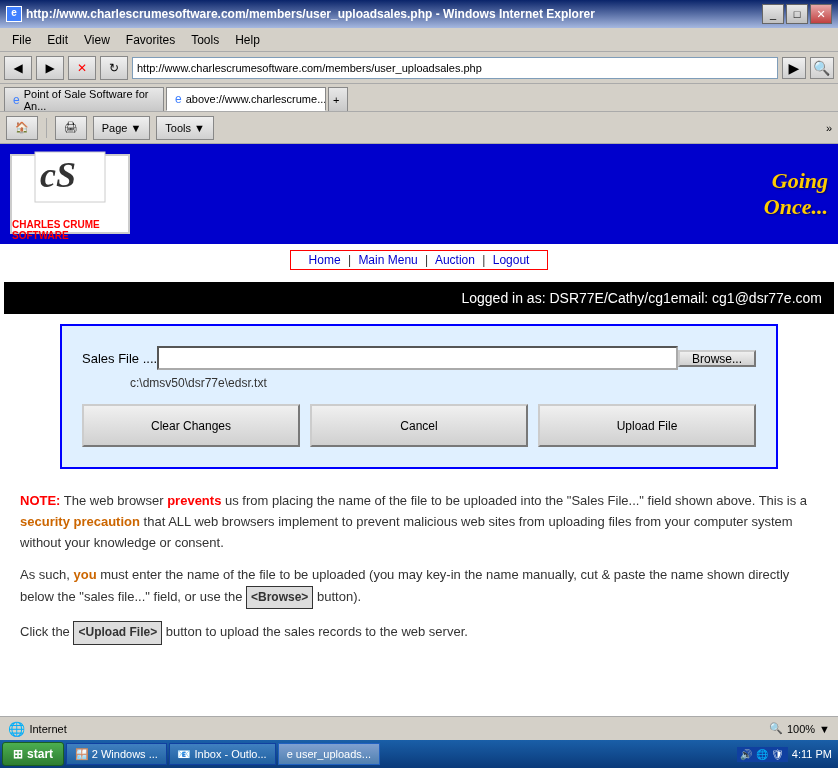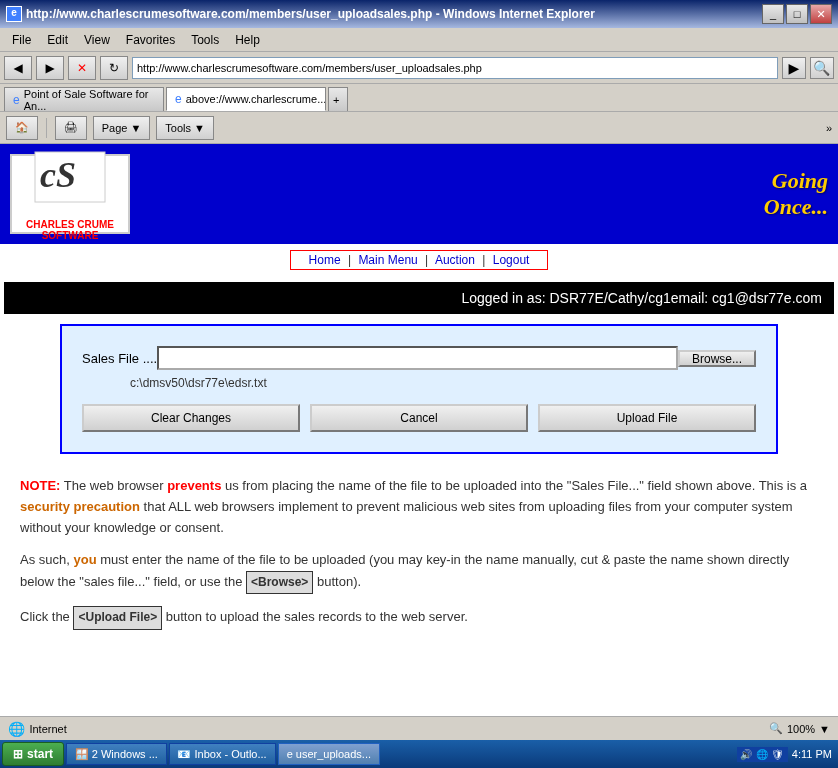--- a/index.html
+++ b/index.html
@@ -145,21 +145,21 @@
       position: relative;
     }
     .logo-box {
       width: 120px; height: 80px;
       background: white;
       border: 2px solid #ccc;
       display: flex; align-items: center; justify-content: center;
       flex-direction: column;
     }
     .logo-text {
-      font-size: 10px; color: red; font-weight: bold; margin-top: 2px; text-align: center;
+      font-size: 10px; color: red; font-weight: bold; margin-top: 2px;
     }
     .logo-icon {
       font-size: 32px; color: #333; font-weight: bold; font-style: italic;
       font-family: serif;
     }
     .banner-title {
       margin-left: auto;
       color: #ffcc00;
       font-size: 22px;
       font-style: italic;
@@ -232,21 +232,21 @@
       margin-bottom: 14px;
       color: #333;
     }
     .button-row {
       display: flex;
       justify-content: space-between;
       gap: 10px;
     }
     .action-btn {
       flex: 1;
-      height: 28px;
+      height: 43px;
       background: linear-gradient(to bottom, #f0f0f0, #d0d0d0);
       border: 2px outset #ccc;
       cursor: pointer; font-size: 12px;
     }
 
     
     .note-section {
       padding: 12px 20px;
       font-size: 13px;
       line-height: 1.6;

